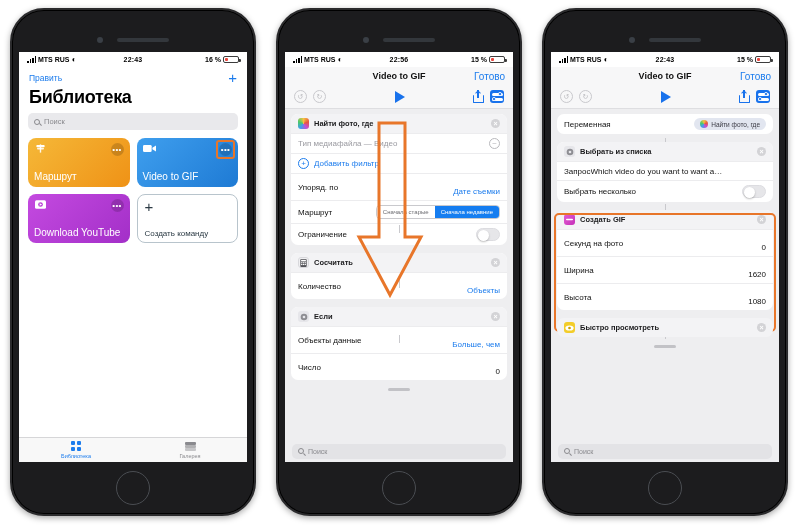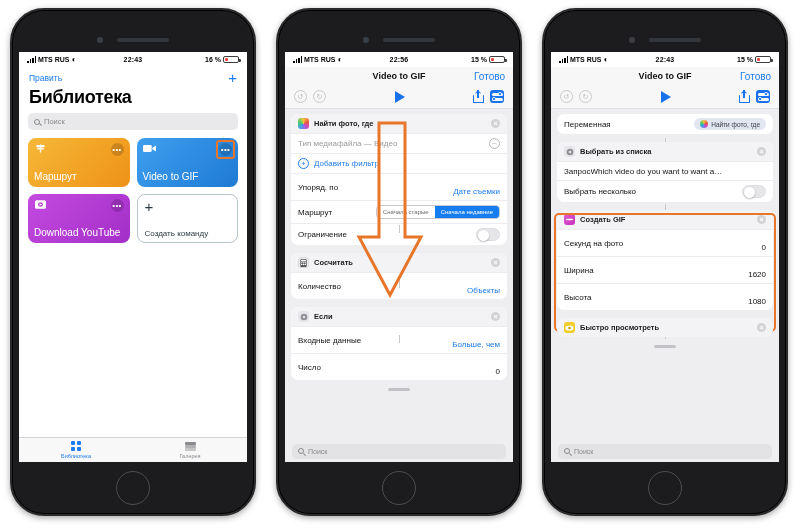--- a/index.html
+++ b/index.html
@@ -417,21 +417,21 @@
               <span class="bi" style="background:#e6e6ea;color:#6b6b70">
                 <svg width="8" height="8" viewBox="0 0 12 12">
                     <circle cx="6" cy="6" r="5" fill="#8e8e93"></circle>
                     <circle cx="6" cy="6" r="2" fill="#e6e6ea"></circle>
                   </svg>
               </span>
               <span>Если</span>
               <span class="xbtn">×</span>
             </div>
             <div class="row">
-              <span>Входные данные</span>
+              <span>Объекты данные</span>
               <span class="rv blue">Больше, чем</span>
             </div>
             <div class="row">
               <span>Число</span>
               <span class="rv">0</span>
             </div>
           </div>
           <div class="connector" style="top:226px"></div>
           <div class="grabber" style="margin-top:4px"></div>
         </div>

